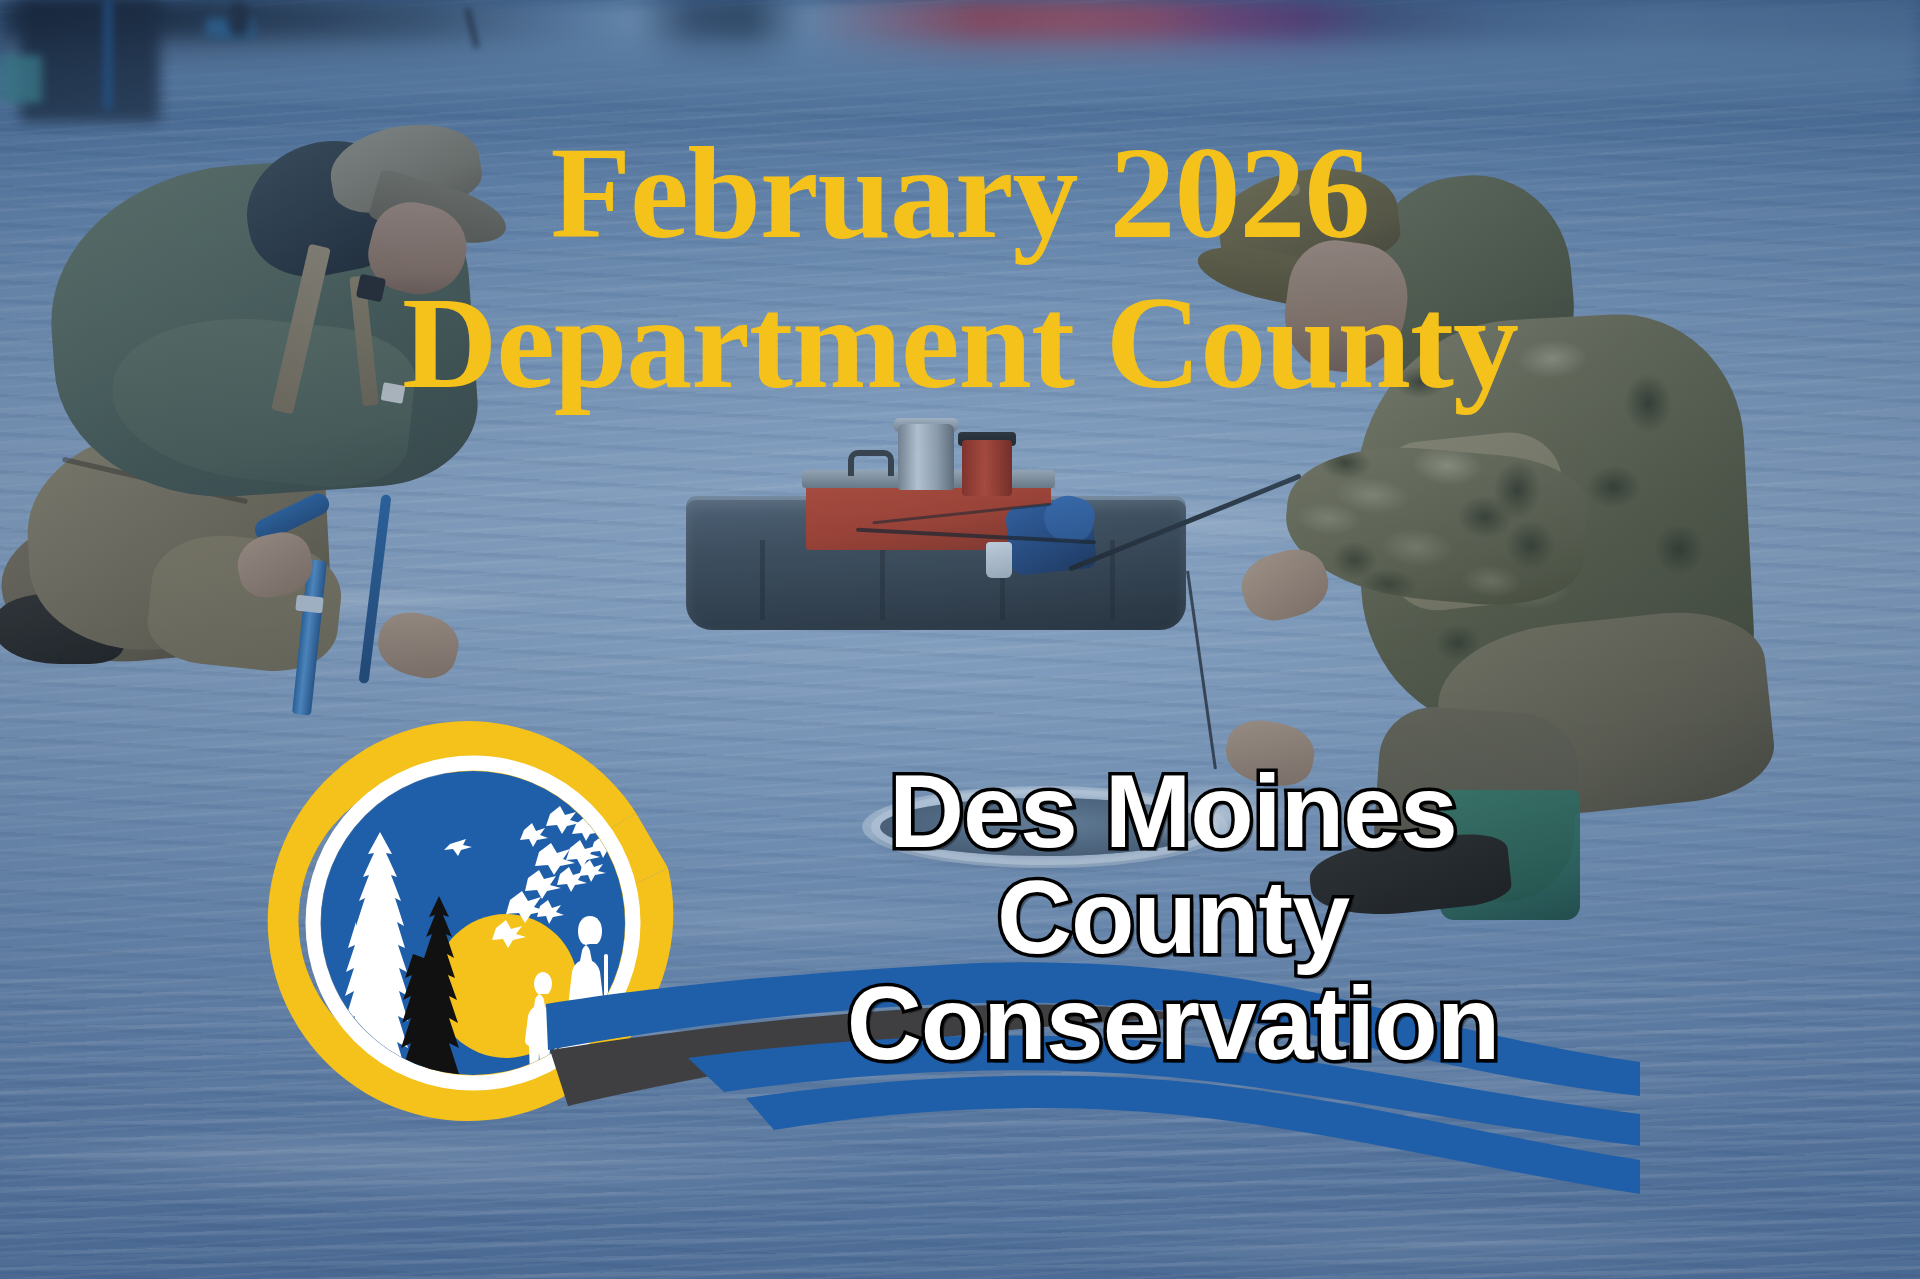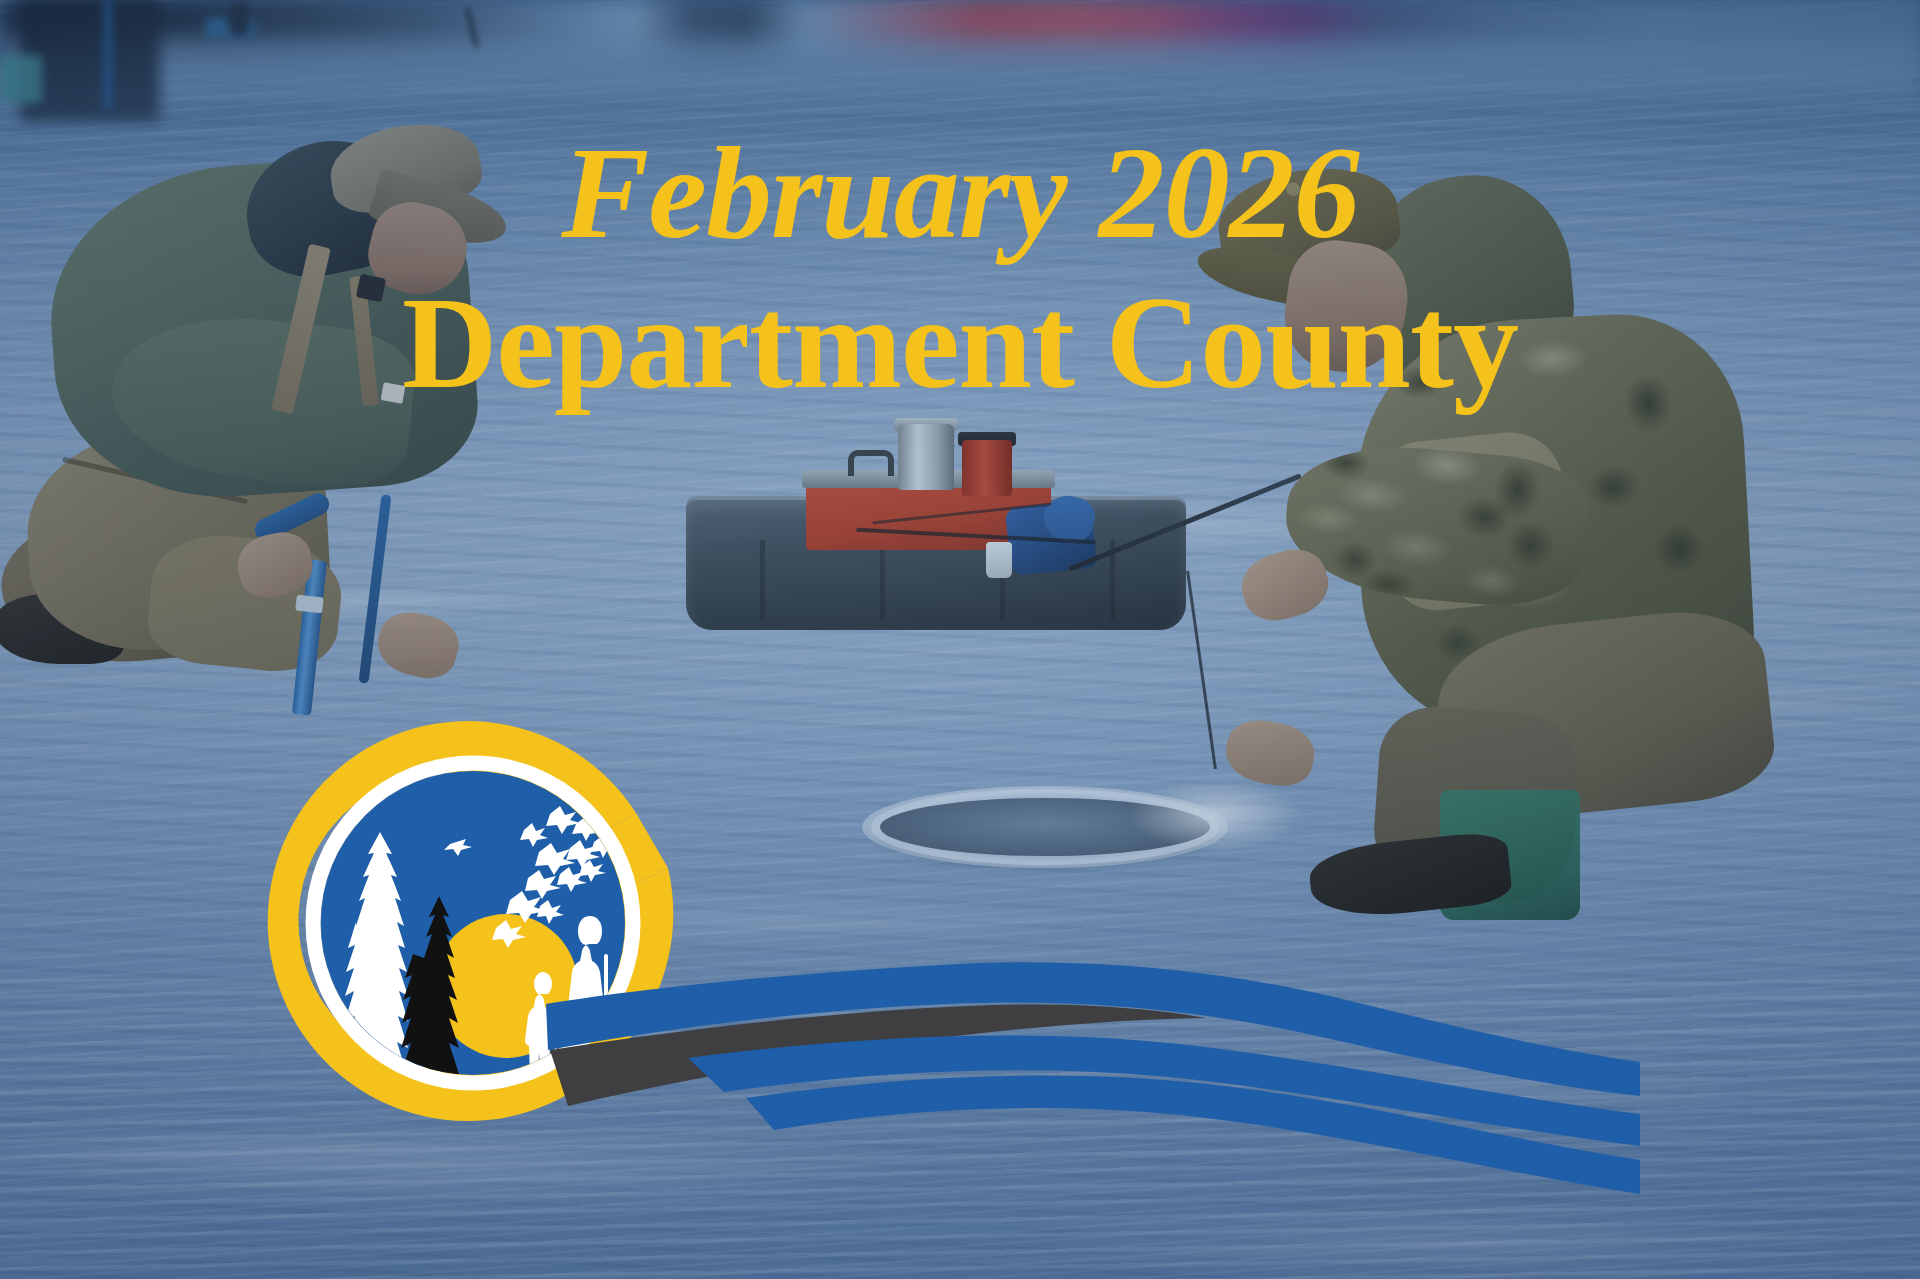--- a/index.html
+++ b/index.html
@@ -466,21 +466,21 @@
     left:0; right:0; top:118px;
     text-align:center;
     font-family: "Liberation Serif", "DejaVu Serif", serif;
     font-weight:700;
     font-size:132px;
     line-height:1.14;
     letter-spacing:-1px;
     color:#f5c21b;
     pointer-events:none;
   }
-  .headline .l1{ display:block;font-style:italic; }
+  .headline .l1{ display:block; }
   .headline .l2{ display:block; }
 
   
   .logo-block{
     position:absolute;
     left:238px; top:718px;
     width:1400px; height:500px;
   }
   .logo-mark{
     position:absolute; left:0; top:0; width:470px; height:430px;
@@ -731,16 +731,18 @@
         <path fill="#1f5fa9" d="M208 152
                  C 360 130, 520 122, 670 138
                  C 830 156, 960 192, 1102 214
                  L 1102 248
                  C 950 224, 820 190, 668 172
                  C 520 154, 370 162, 236 184 Z"></path>
       </svg>
     </div>
 
     <div class="logo-wordmark">
+      <span class="w1">Des Moines County</span>
+      <span class="w2">Conservation</span>
     </div>
   </div>
 
 </div>
 
 </body></html>

